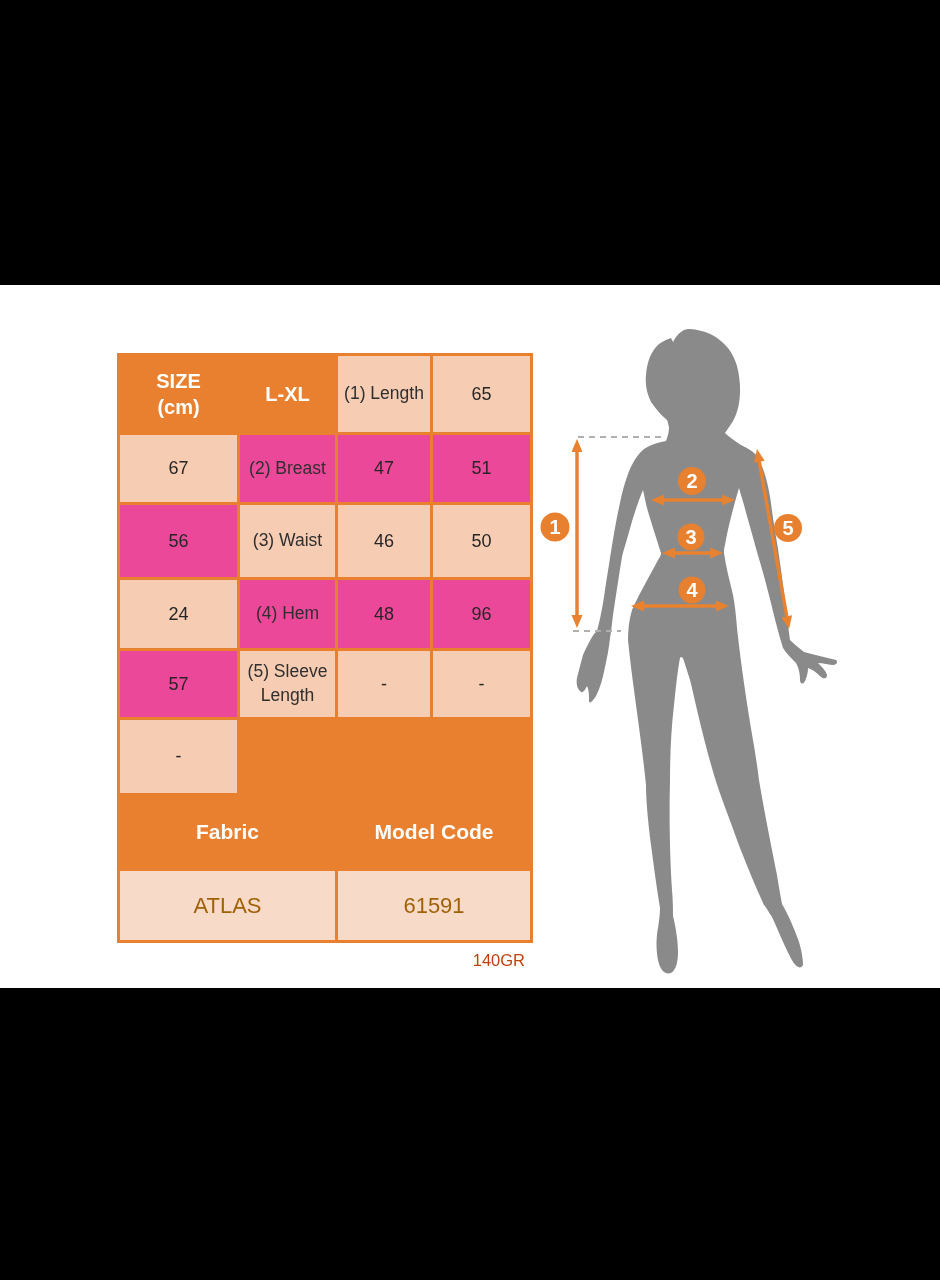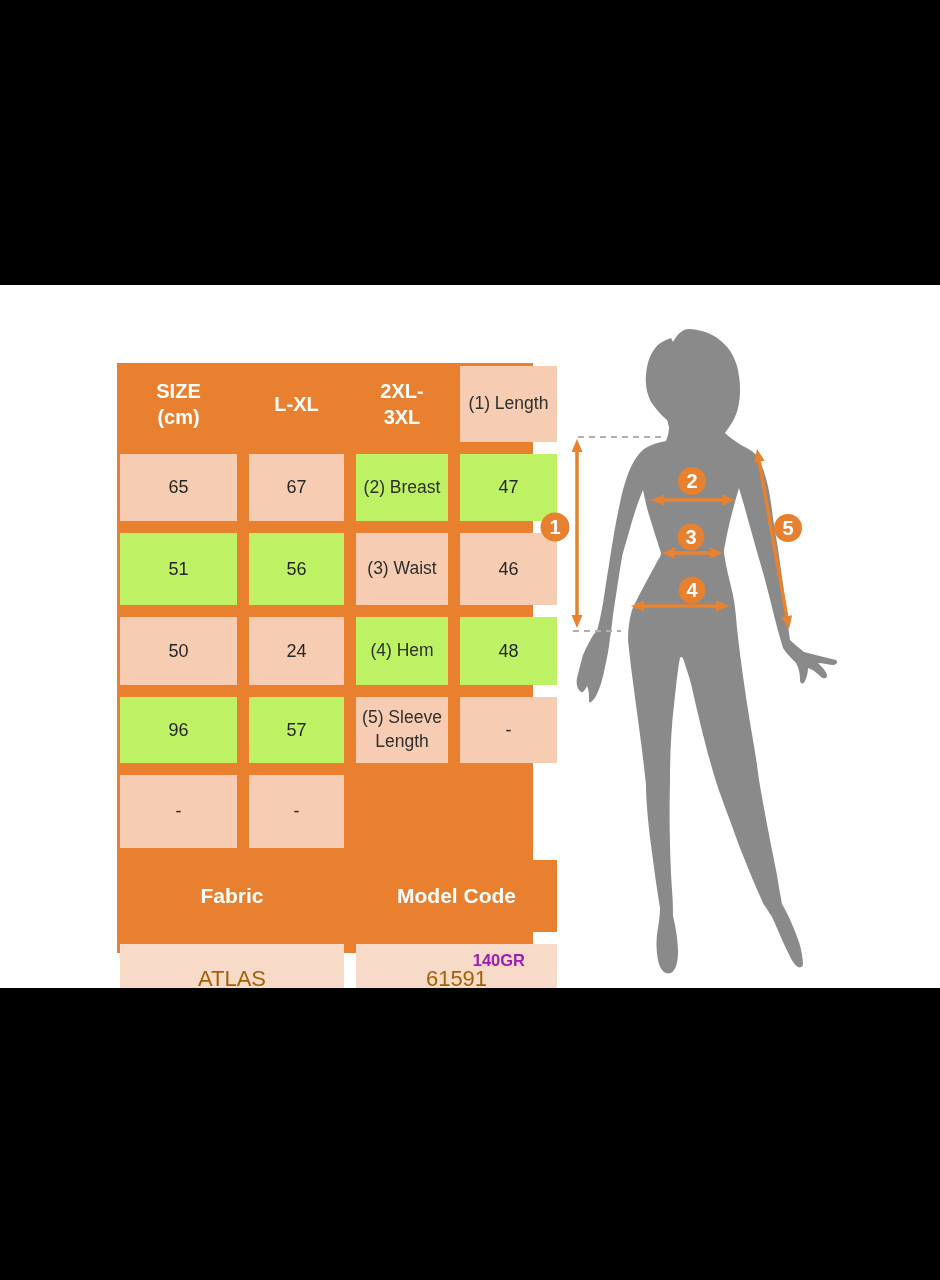--- a/index.html
+++ b/index.html
@@ -17,42 +17,41 @@
   
   .size-table {
     position: absolute; left: 117px; top: 68px;
     width: 416px; height: 590px;
     box-sizing: border-box;
     background: #E8802F;
     padding: 3px;
     display: grid;
     grid-template-columns: 117px 95px 92px 97px;
     grid-template-rows: 76px 67px 72px 68px 66px 73px 72px 69px;
-    gap: 12px;
-    margin-top: 10px;
+    gap: 3px;
   }
   .t-cell {
     display: flex; align-items: center; justify-content: center;
     text-align: center;
   }
   .hdr { background: #E8802F; color: #FFFFFF; font-weight: 700; font-size: 20px; line-height: 1.3; }
   .pre { white-space: pre-line; }
   .lbl { font-size: 17.5px; color: #2F2F2F; line-height: 1.35; padding: 15px 6px; }
   .val { font-size: 18px; color: #262626; }
   .ftr-val { font-size: 22px; color: #a16207; }
   .rd { background: #F6CCB2; }  
-  .rl { background: #bef264; }  
+  .rl { background: #ec4899; }  
   .rb { background: #F8DAC9; }  
   .span2a { grid-column: 1 / 3; }
   .span2b { grid-column: 3 / 5; }
 
   .weight-note {
     position: absolute; left: 417px; top: 666px; width: 108px;
     text-align: right;
-    font-size: 16.5px; font-weight: 700; color: #a21caf;
+    font-size: 16.5px; font-weight: 400; color: #c2410c;
   }
 
   
   svg.fig { position: absolute; left: 0; top: 0; width: 940px; height: 1280px; pointer-events: none; }
   .marker-num {
     fill: #FFFFFF; font-family: "Liberation Sans", sans-serif;
     font-size: 20px; font-weight: 700; text-anchor: middle;
   }
 </style>
 </head>
@@ -61,22 +60,20 @@
 <div class="page">
   <div class="bar top"></div>
 
   <div class="content">
 
     <div class="size-table">
 
       <div class="t-cell hdr pre">SIZE
 (cm)</div>
       <div class="t-cell hdr">L-XL</div>
-      <div class="t-cell hdr pre">2XL-
-3XL</div>
 
       <div class="t-cell lbl rd">(1) Length</div>
       <div class="t-cell val rd">65</div>
       <div class="t-cell val rd">67</div>
 
       <div class="t-cell lbl rl">(2) Breast</div>
       <div class="t-cell val rl">47</div>
       <div class="t-cell val rl">51</div>
       <div class="t-cell val rl">56</div>
 

